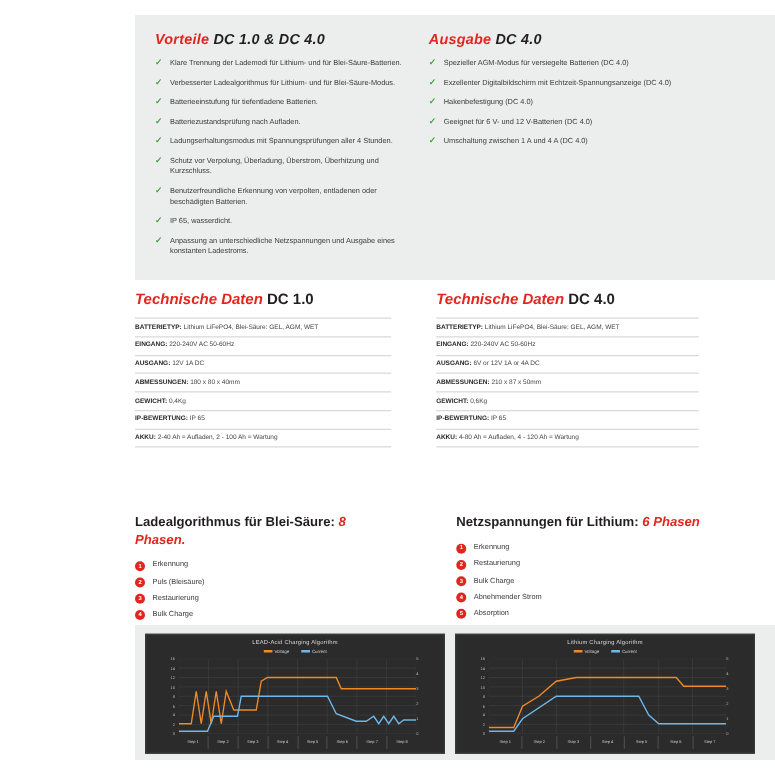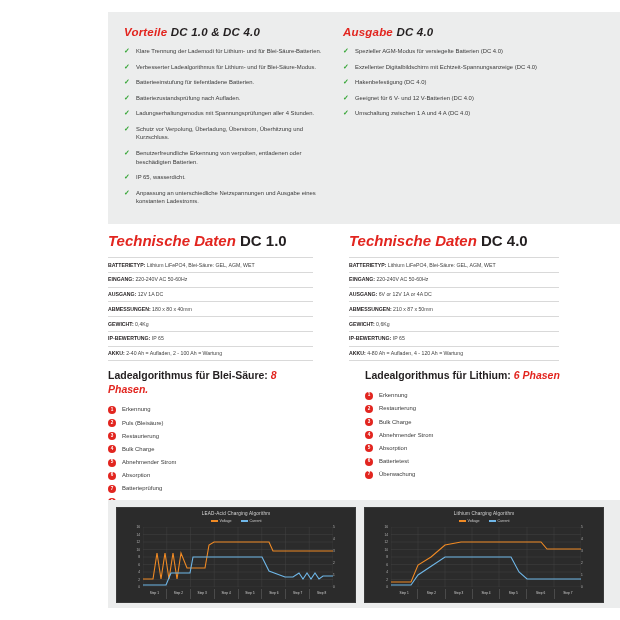--- a/index.html
+++ b/index.html
@@ -32,35 +32,35 @@
   ul.checks li .tick{
     position:absolute;left:0;top:0px;color:#35a535;font-size:7px;font-weight:bold;line-height:1;
   }
 
   
   .tech{position:absolute;left:108px;top:232px;width:512px;}
   .tech-cols{display:flex;}
   .tcol{width:205px;}
   .tcol.right{margin-left:36px;width:210px;}
   .tech-head{
-    font-style:italic;font-weight:bold;font-size:15px;color:#e2251f;margin:0 0 8px 0;
+    font-style:italic;font-weight:bold;font-size:12px;color:#e2251f;margin:0 0 8px 0;
   }
   .tech-head .blk{color:#231f20;font-style:normal;}
   table.specs{border-collapse:collapse;width:100%;}
   table.specs tr{border-bottom:1px solid #d9d9d9;}
   table.specs tr:first-child{border-top:1px solid #d9d9d9;}
   table.specs td{
     padding:3.5px 0;font-size:5.2px;line-height:1.3;color:#444;vertical-align:top;
   }
   table.specs td .lbl{font-weight:bold;color:#231f20;}
 
   
   .algos{position:absolute;left:108px;top:368px;width:512px;}
   .algo-cols{display:flex;}
-  .acol{width:205px;}
+  .acol{width:205px;margin-top:43px;}
   .acol.right{margin-left:52px;width:210px;}
   .algo-title{
     font-weight:bold;font-size:10.5px;line-height:1.35;margin:0 0 10px 0;color:#231f20;
   }
   .algo-title .red{color:#e2251f;font-style:italic;}
   ol.steps{list-style:none;margin:0;padding:0;}
   ol.steps li{
     position:relative;padding-left:14px;margin-bottom:5.5px;
     font-size:5.9px;line-height:1.3;color:#3b3b3b;
   }
@@ -230,21 +230,21 @@
           <li><span class="num">4</span><span>Bulk Charge</span></li>
           <li><span class="num">5</span><span>Abnehmender Strom</span></li>
           <li><span class="num">6</span><span>Absorption</span></li>
           <li><span class="num">7</span><span>Batterieprüfung</span></li>
           <li><span class="num">8</span><span>Floating (Bleisäure)</span></li>
         </ol>
       </div>
 
       <div class="acol right">
         <h3 class="algo-title">
-          <span>Ladealgorithmus für Lithium:</span>
+          <span>Netzspannungen für Lithium:</span>
           <span class="red">6 Phasen</span>
         </h3>
         <ol class="steps">
           <li><span class="num">1</span><span>Erkennung</span></li>
           <li><span class="num">2</span><span>Restaurierung</span></li>
           <li><span class="num">3</span><span>Bulk Charge</span></li>
           <li><span class="num">4</span><span>Abnehmender Strom</span></li>
           <li><span class="num">5</span><span>Absorption</span></li>
           <li><span class="num">6</span><span>Batterietest</span></li>
           <li><span class="num">7</span><span>Überwachung</span></li>

